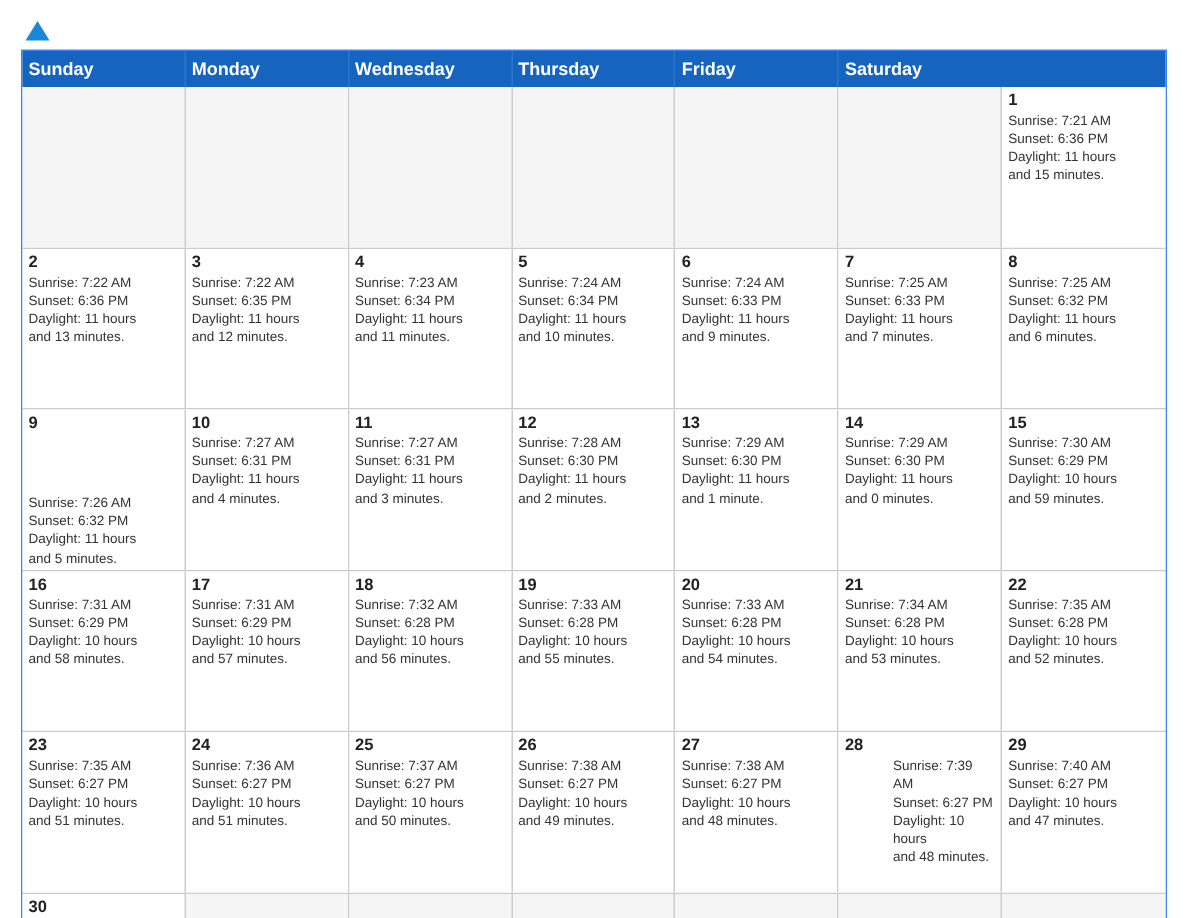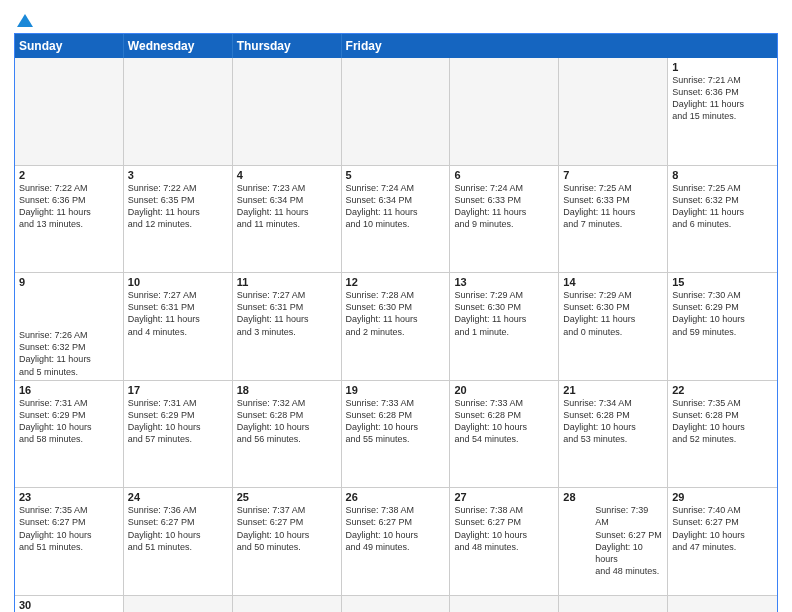--- a/index.html
+++ b/index.html
@@ -111,23 +111,25 @@
     </div>
     <div class="title-block">
       <div class="month-title"></div>
       <div class="location"></div>
     </div>
   </div>
 
   <div class="calendar">
     <div class="cal-header" id="cal-header">
         <div class="cal-header-cell">Sunday</div>
+        <div class="cal-header-cell">Monday</div>
         <div class="cal-header-cell">Wednesday</div>
         <div class="cal-header-cell">Thursday</div>
         <div class="cal-header-cell">Friday</div>
+        <div class="cal-header-cell">Saturday</div>
       </div>
     <div class="cal-body" id="cal-body">
         <div class="cal-row">
           <div class="cal-cell empty"></div>
           <div class="cal-cell empty"></div>
           <div class="cal-cell empty"></div>
           <div class="cal-cell empty"></div>
           <div class="cal-cell empty"></div>
           <div class="cal-cell empty"></div>
           <div class="cal-cell">

